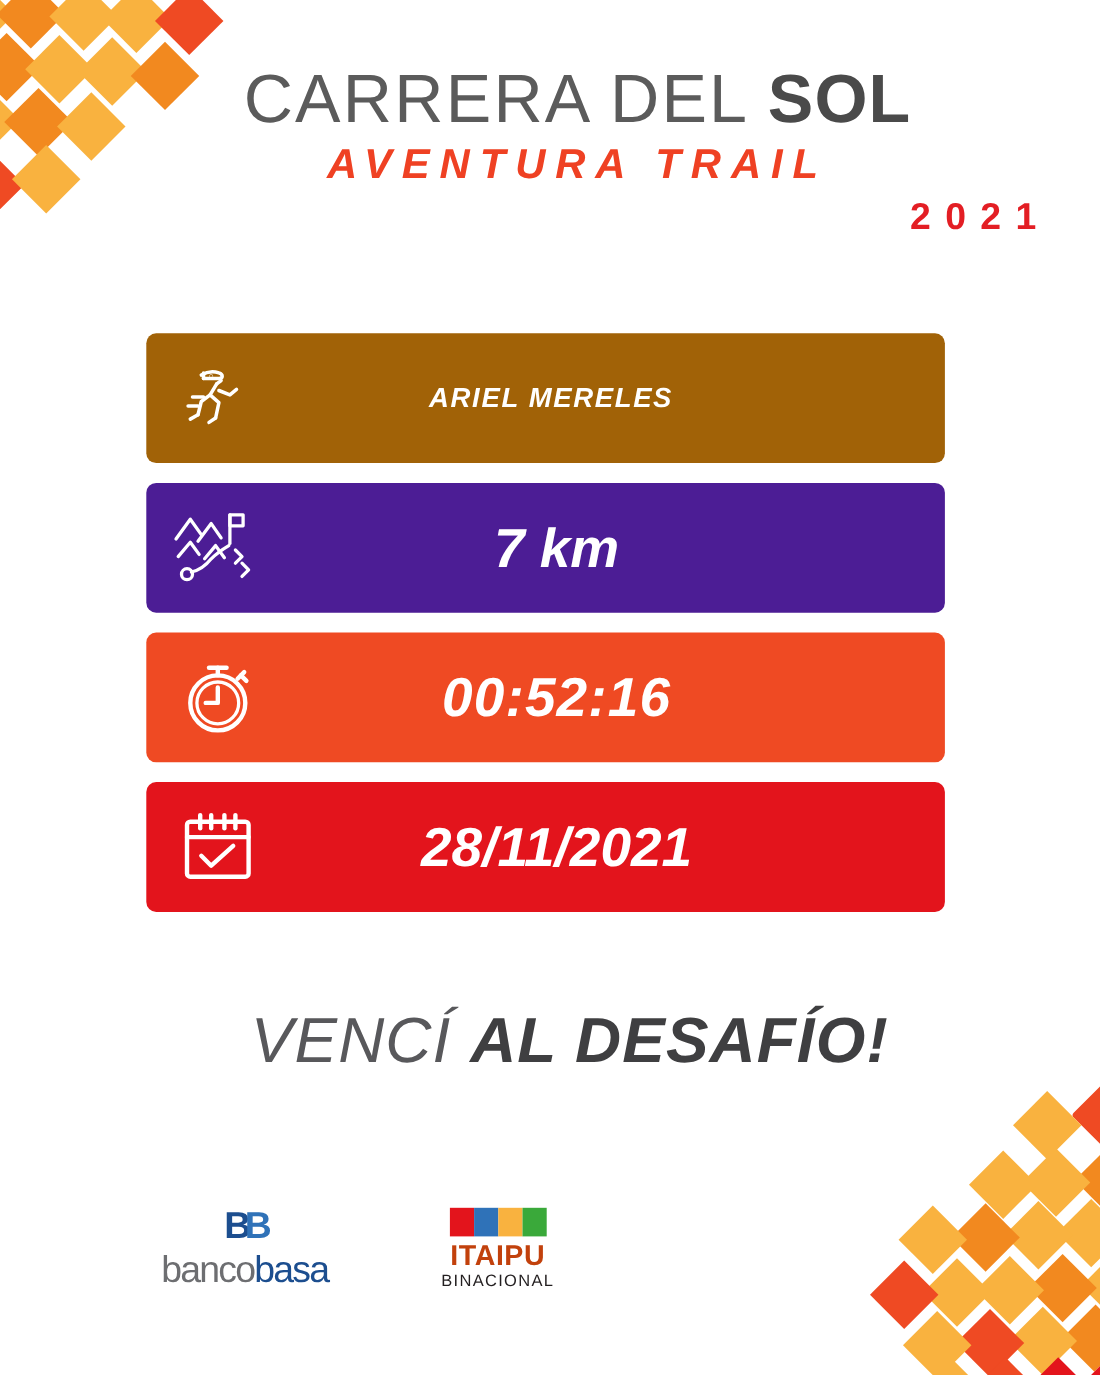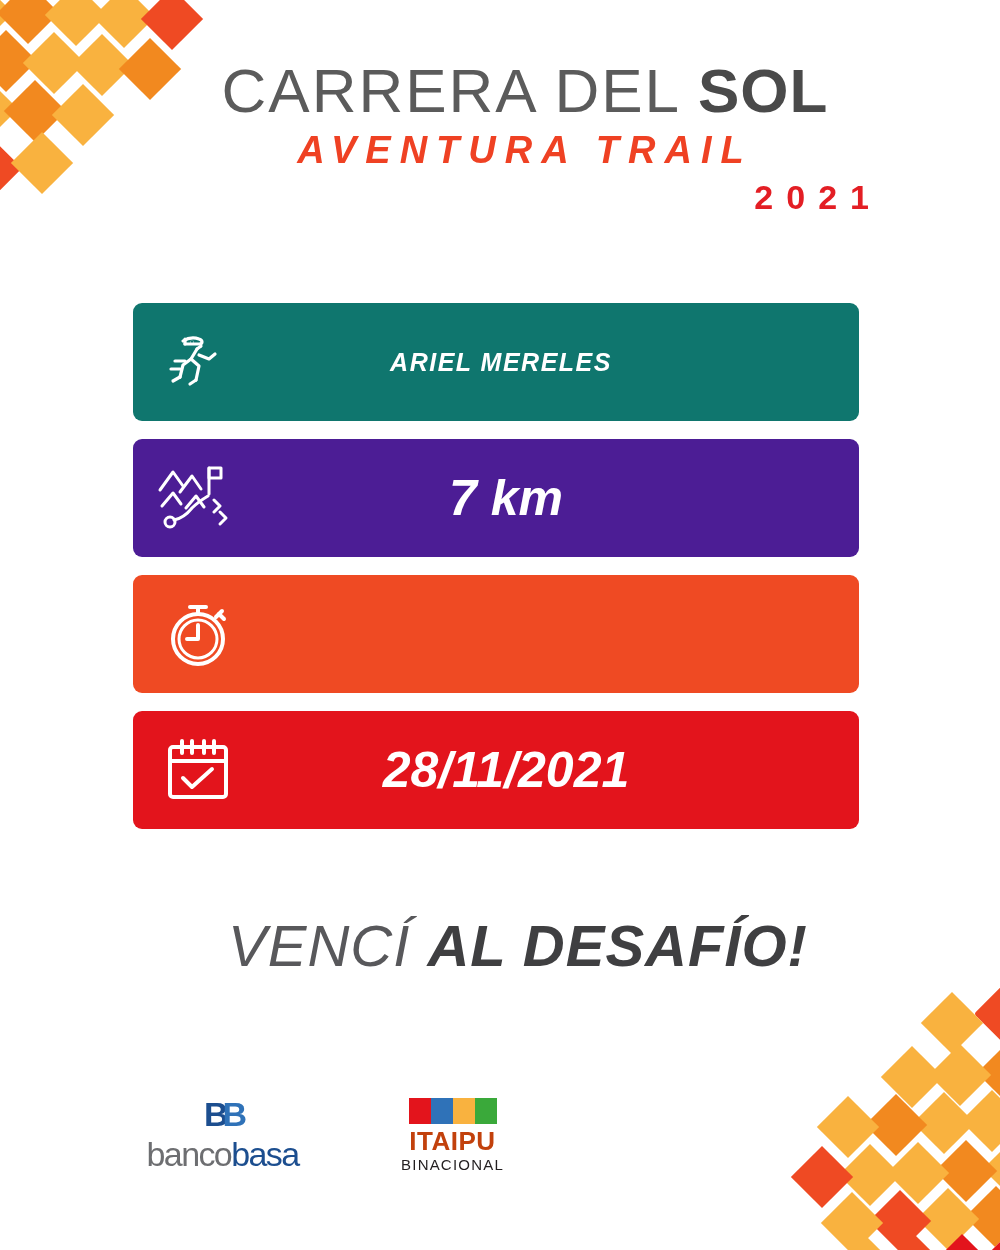--- a/index.html
+++ b/index.html
@@ -59,21 +59,21 @@
     color: #ef4123;
     font-family: "Liberation Sans", sans-serif;
   }
   .t-year {
     margin-top: 6px;
     font-size: 34px;
     font-weight: 700;
     letter-spacing: 13px;
     color: #e31e24;
     text-align: right;
-    padding-right: 118px;
+    padding-right: 45px;
   }
 
   
   .bars {
     position: absolute;
     top: 303px;
     left: 133px;
     width: 726px;
   }
   .bar {
@@ -97,21 +97,21 @@
     color: #ffffff;
     font-style: italic;
     font-weight: 700;
     padding-right: 110px;
   }
   .bar-name .val { font-size: 25px; letter-spacing: 1.5px; padding-right: 120px; }
   .bar-dist .val { font-size: 50px; letter-spacing: 0px; }
   .bar-time .val { font-size: 50px; letter-spacing: 1px; }
   .bar-date .val { font-size: 50px; letter-spacing: 0px; }
 
-  .bar-name { background: #0f766e; }
+  .bar-name { background: #a16207; }
   .bar-dist { background: #4c1d95; }
   .bar-time { background: #ef4a23; }
   .bar-date { background: #e3141c; }
 
   
   .slogan {
     position: absolute;
     top: 912px;
     left: 0;
     width: 1000px;
@@ -287,20 +287,21 @@
         <svg width="78" height="78" viewBox="0 0 78 78" fill="none" stroke="#ffffff" stroke-width="4" stroke-linecap="round" stroke-linejoin="round">
           <circle cx="39" cy="44" r="25"></circle>
           <circle cx="39" cy="44" r="19" stroke-width="3"></circle>
           <path d="M39 30 v14 h-11"></path>
           <path d="M31 12 h16"></path>
           <path d="M39 12 v7"></path>
           <path d="M57 22 l6 -6"></path>
           <path d="M60 19 l5 5"></path>
         </svg>
       </div>
+      <div class="val">00:52:16</div>
     </div>
 
     <div class="bar bar-date">
       <div class="ico">
         <svg width="74" height="74" viewBox="0 0 74 74" fill="none" stroke="#ffffff" stroke-width="4" stroke-linecap="round" stroke-linejoin="round">
           <rect x="9" y="14" width="56" height="50" rx="3"></rect>
           <path d="M9 28 h56"></path>
           <path d="M21 8 v12"></path>
           <path d="M31 8 v12"></path>
           <path d="M43 8 v12"></path>

